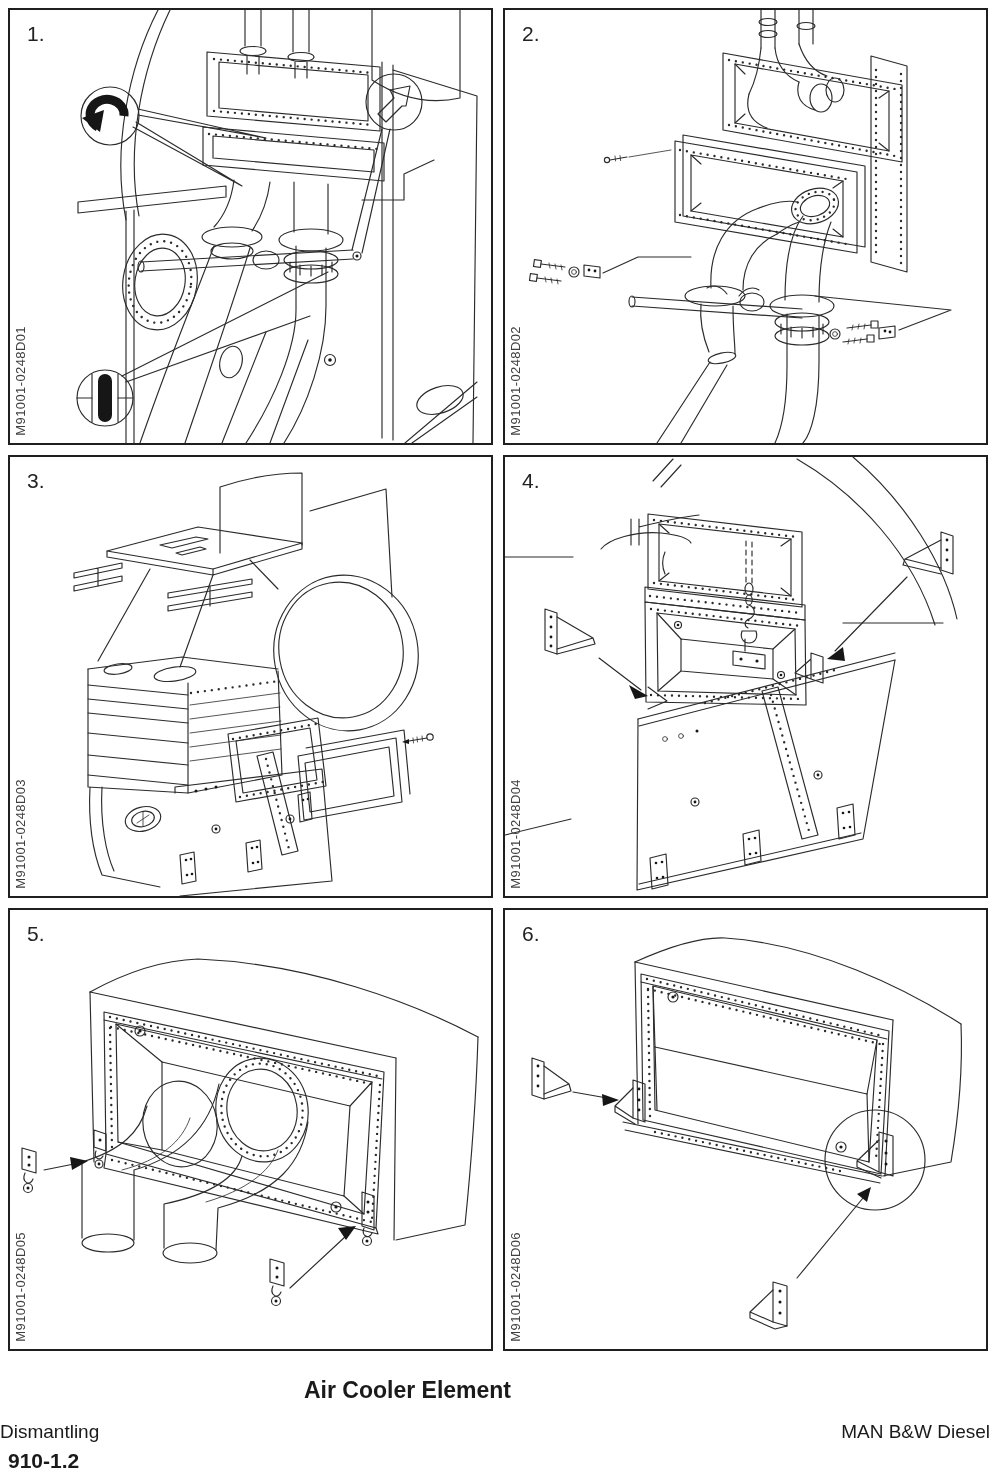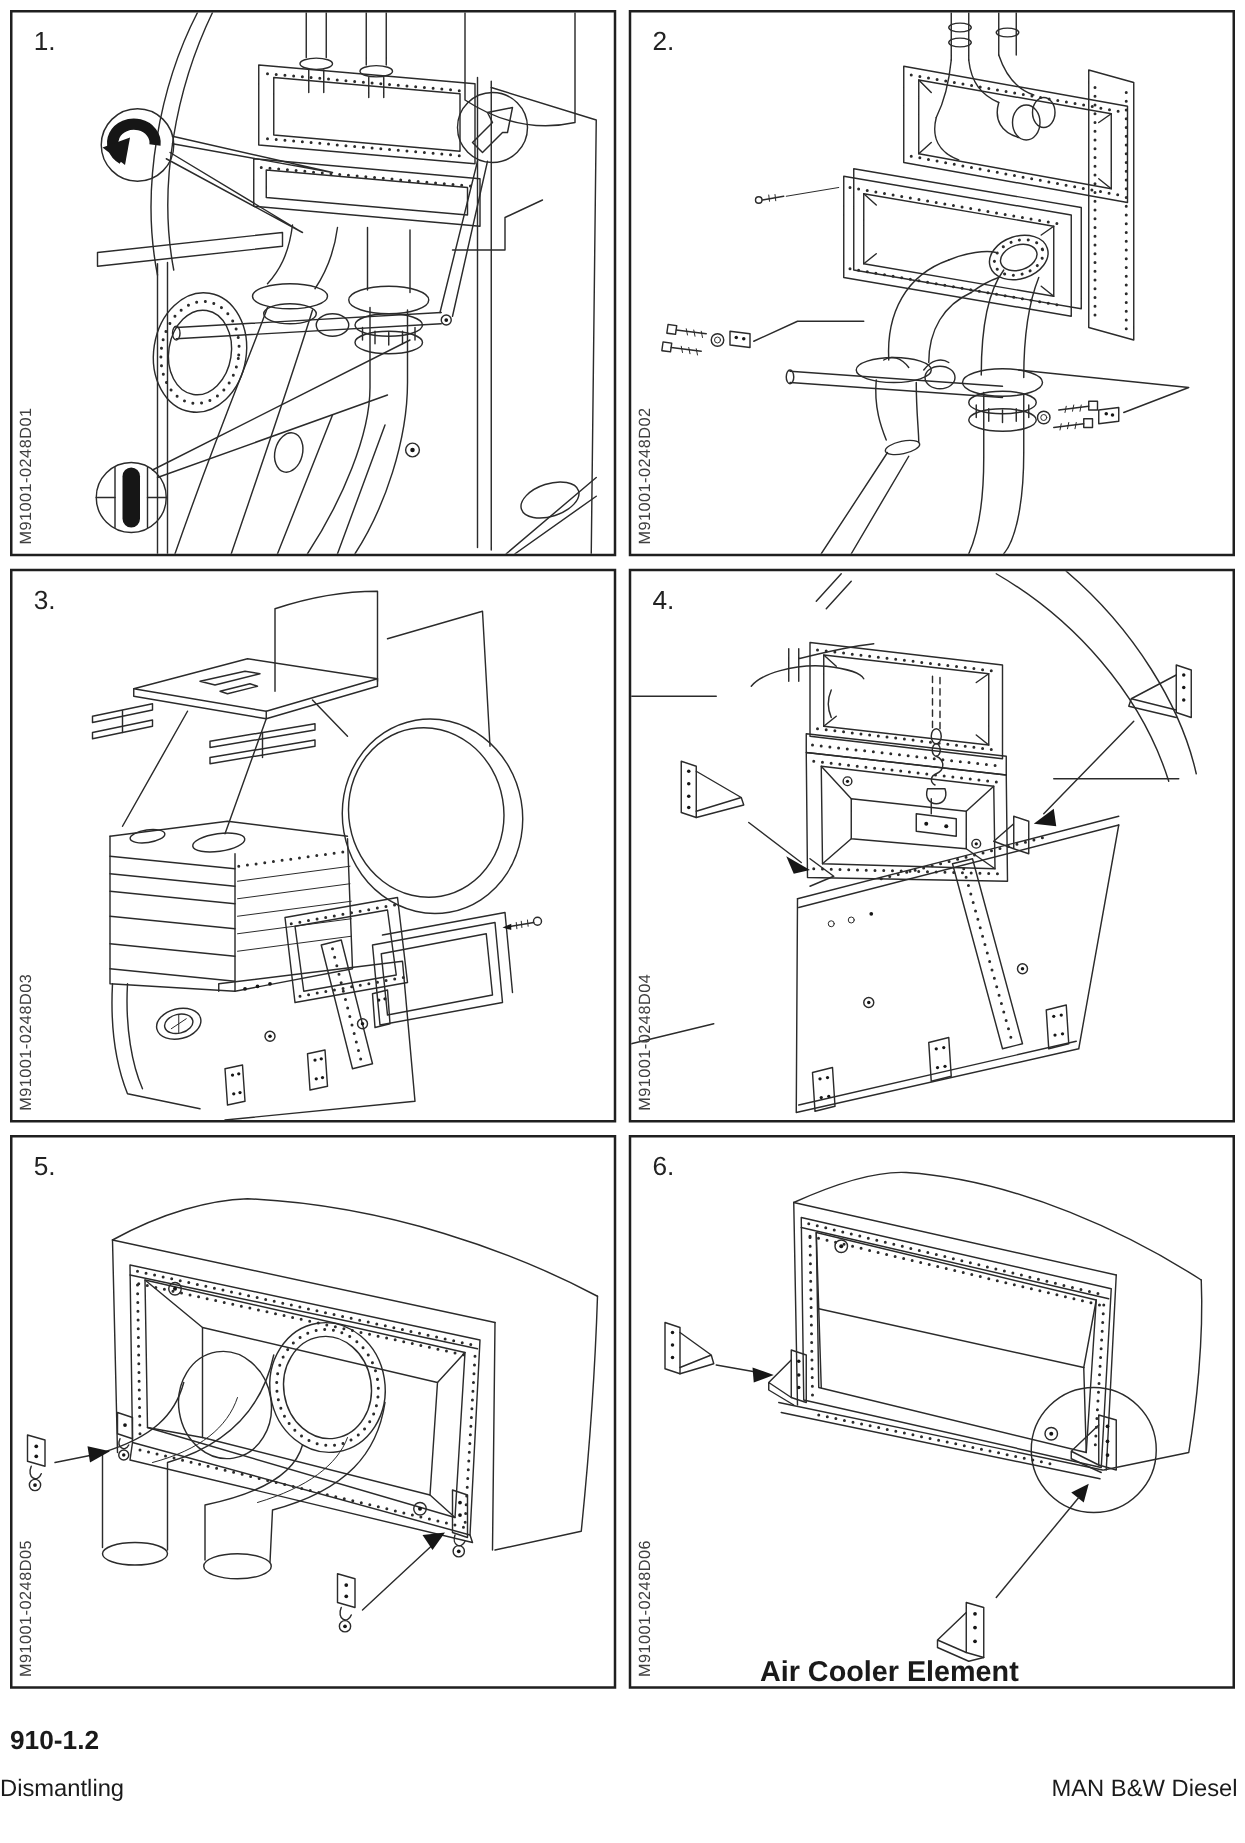--- a/index.html
+++ b/index.html
@@ -9,22 +9,22 @@
   #p1{left:8px;top:8px;width:485px;height:437px}
   #p2{left:503px;top:8px;width:485px;height:437px}
   #p3{left:8px;top:455px;width:485px;height:443px}
   #p4{left:503px;top:455px;width:485px;height:443px}
   #p5{left:8px;top:908px;width:485px;height:443px}
   #p6{left:503px;top:908px;width:485px;height:443px}
   .panel svg{position:absolute;left:0;top:0;width:100%;height:100%;}
   .num{position:absolute;top:12px;left:17px;font-size:21px;color:#222;z-index:2;}
   .fig{position:absolute;left:3px;bottom:7px;font-size:13px;color:#3f3f3f;z-index:2;
        writing-mode:vertical-rl;transform:rotate(180deg);letter-spacing:.4px;}
-  .footer-code{position:absolute;left:8px;top:1381px;font-size:21px;font-weight:bold;}
-  .footer-title{position:absolute;left:0;top:1324px;width:815px;text-align:right;font-size:23px;font-weight:bold;}
+  .footer-code{position:absolute;left:8px;top:1449px;font-size:21px;font-weight:bold;}
+  .footer-title{position:absolute;left:0;top:1377px;width:815px;text-align:center;font-size:23px;font-weight:bold;}
   .footer-sub{position:absolute;left:0;top:1421px;width:996px;text-align:left;font-size:19px;}
   .footer-brand{position:absolute;right:6px;top:1421px;font-size:19px;font-weight:normal;}
   svg .ln{fill:none;stroke:#2b2b2b;stroke-width:1.15;stroke-linecap:round;stroke-linejoin:round;}
   svg .thin{stroke-width:.8;}
   svg .dots{stroke-dasharray:0 7;stroke-width:2.4;}
   svg .fill{fill:#161616;stroke:none;}
 </style>
 </head>
 <body>
 

